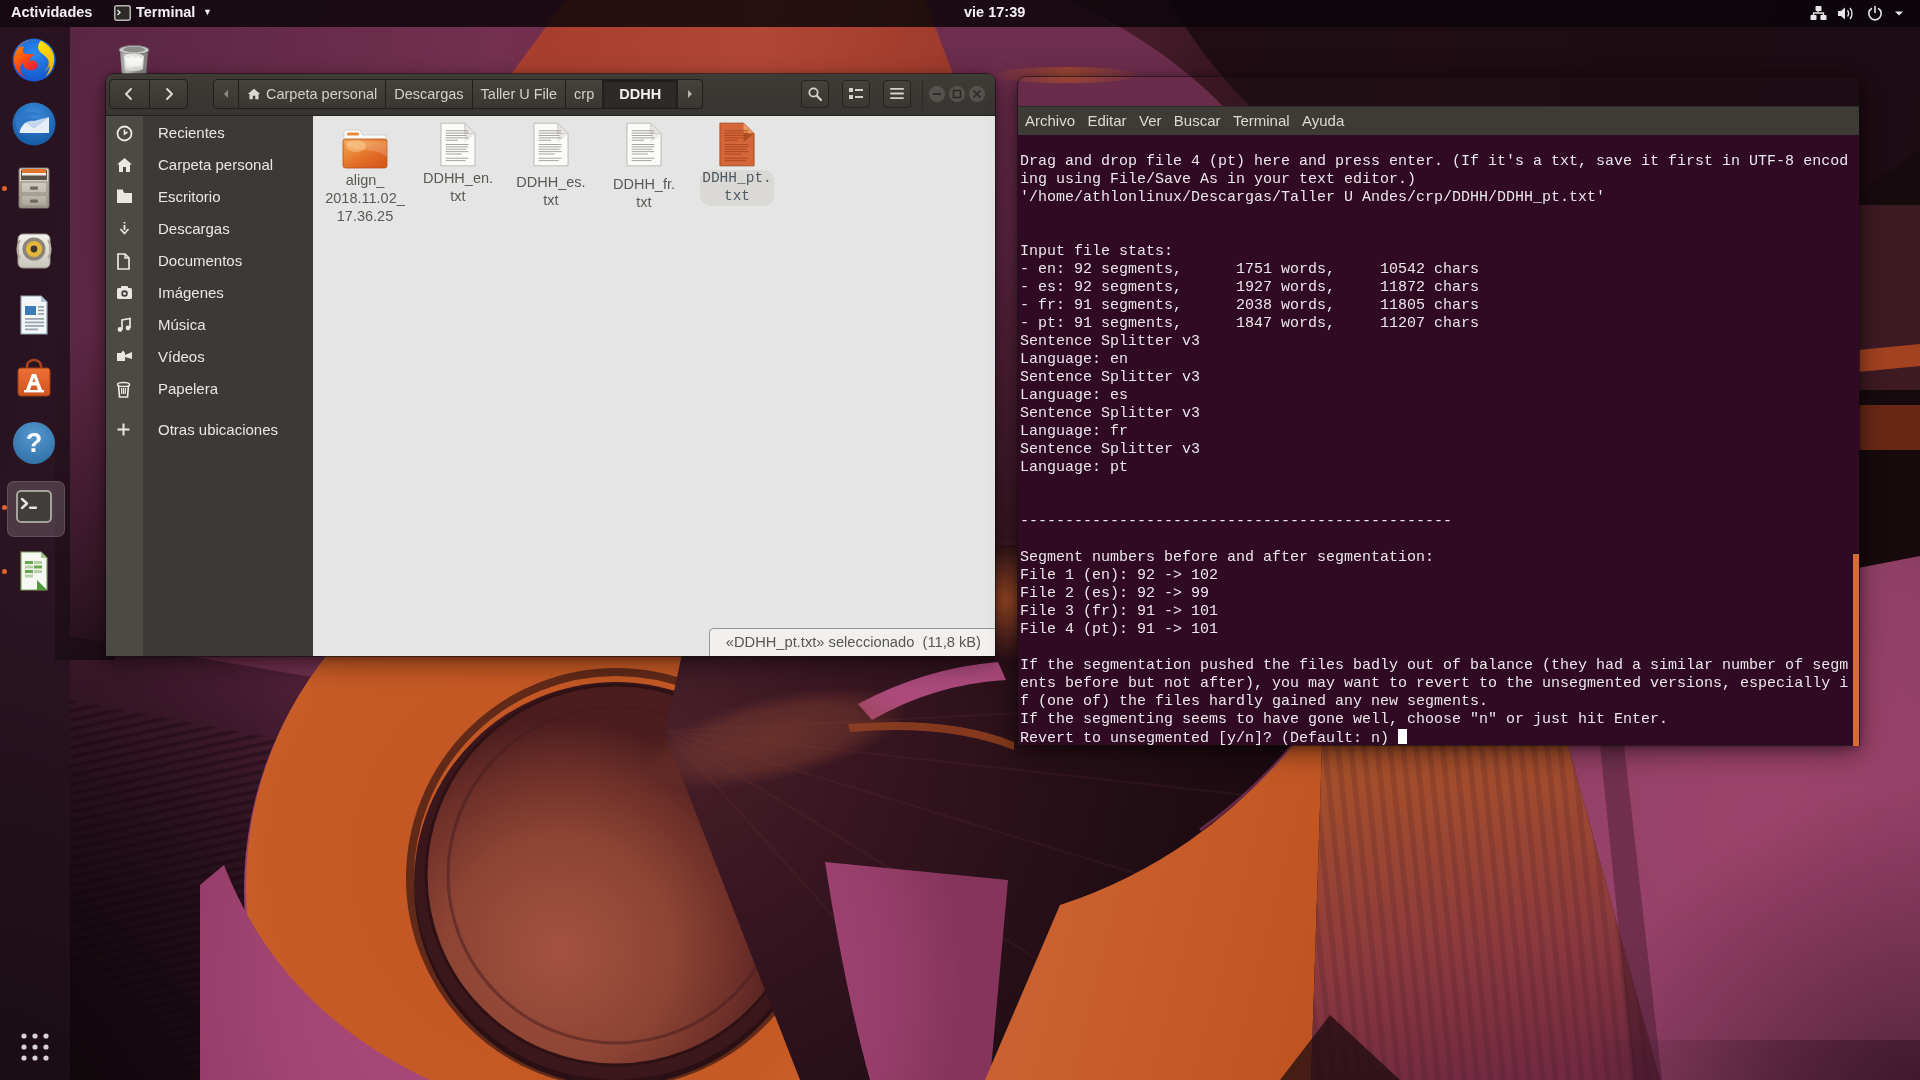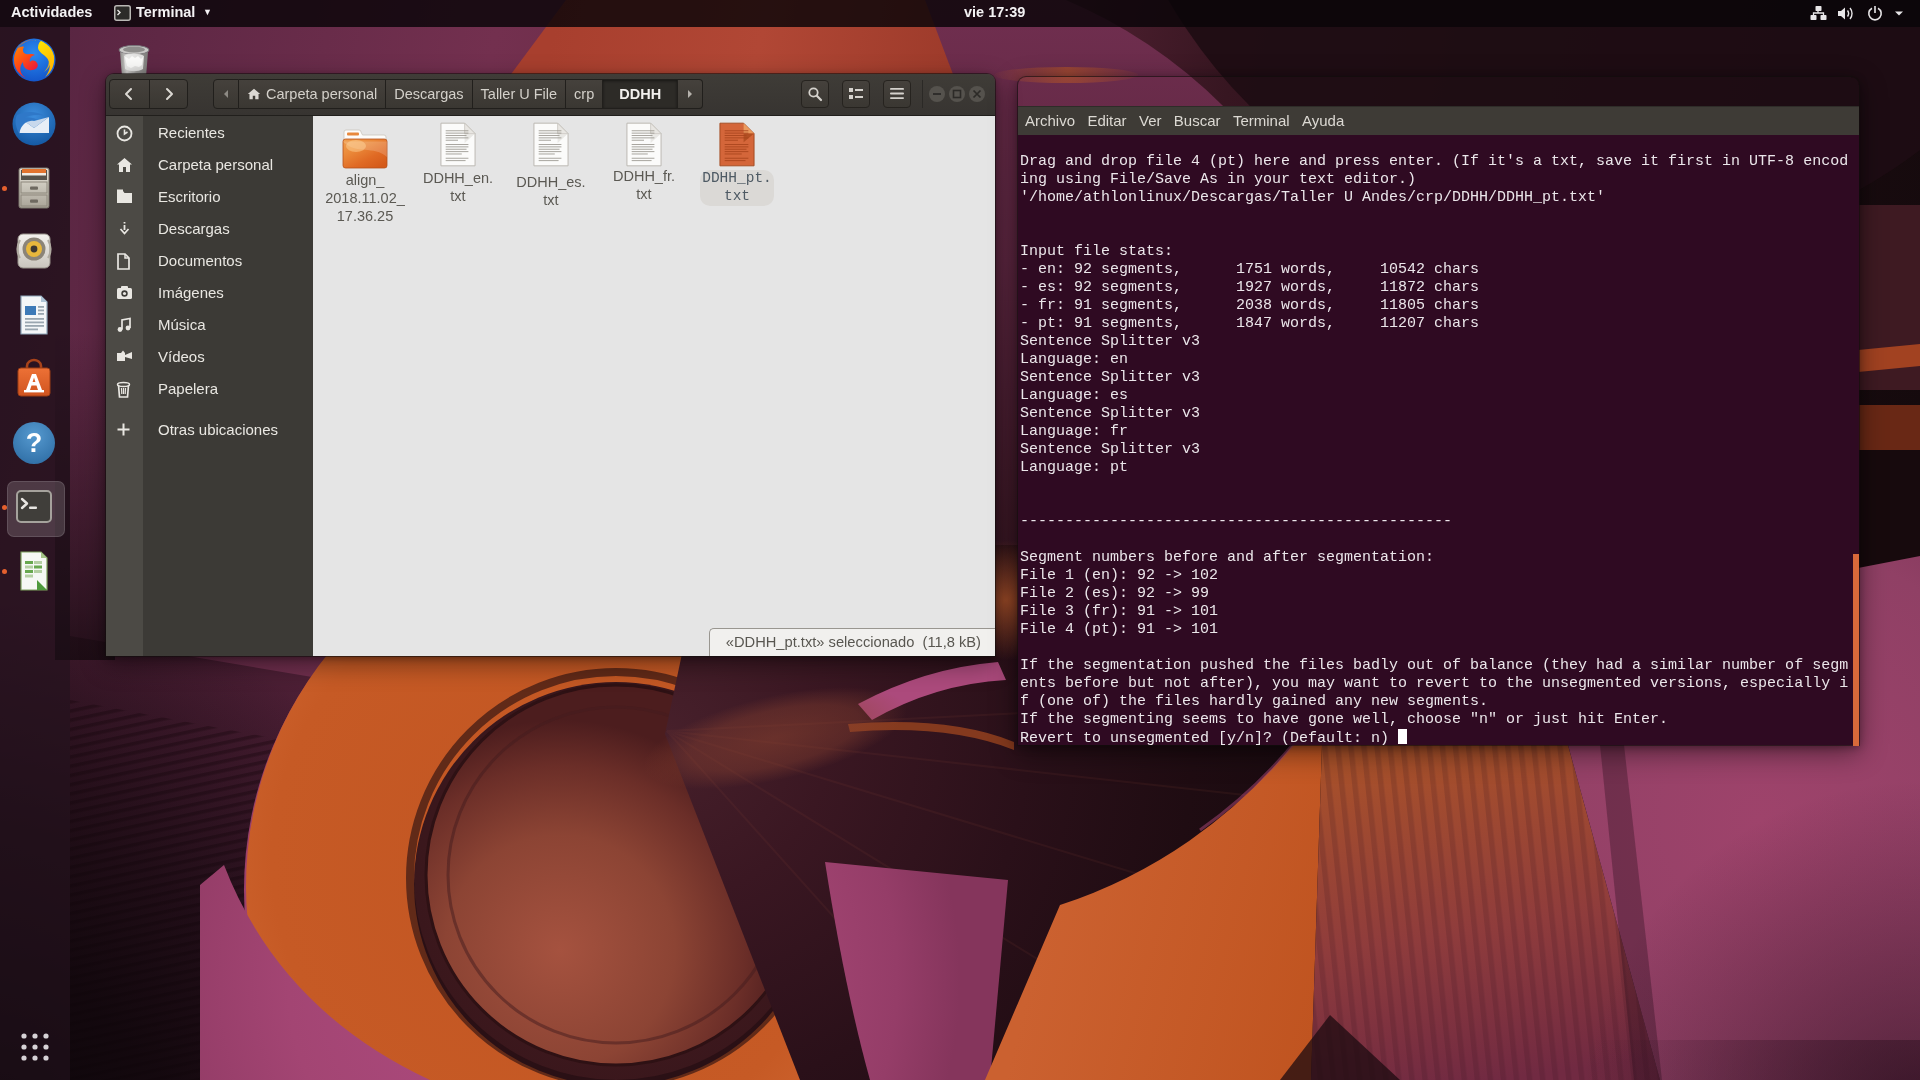--- a/index.html
+++ b/index.html
@@ -597,21 +597,21 @@
                 <line x1="6" y1="19" x2="19" y2="19"></line>
             <line x1="6" y1="23.5" x2="30" y2="23.5"></line>
                 <line x1="6" y1="26" x2="30" y2="26"></line>
                 <line x1="6" y1="28.5" x2="28" y2="28.5"></line>
                 <line x1="6" y1="31" x2="30" y2="31"></line>
                 <line x1="6" y1="33.5" x2="23" y2="33.5"></line>
             <line x1="6" y1="38" x2="30" y2="38"></line>
                 <line x1="6" y1="40.5" x2="27" y2="40.5"></line>
           </g>
             </svg>
-        <div style="margin-top:0">DDHH_fr.<br>txt</div>
+        <div style="margin-top:8px">DDHH_fr.<br>txt</div>
       </div>
       <div id="selbg" style="left:387px;top:54px;width:74px;height:36px"></div>
       <div class="cell" id="selcell" style="left:379px;top:6px">
         <svg class="ic" width="36" height="45" viewBox="0 0 38 47">
           <path d="M1,1 L26,1 L37,12 L37,46 L1,46 Z" fill="#d4663a" stroke="#a34a20" stroke-width="1"></path>
           <path d="M26,1 L37,12 L26,12 Z" fill="#ea9a5e"></path>
           <path d="M26,12 L37,12 L26,21 Z" fill="#b24f22"></path>
           <g stroke="#a8441c" stroke-width="0.9">
             <line x1="6" y1="9" x2="31" y2="9"></line>
                 <line x1="6" y1="11.5" x2="31" y2="11.5"></line>

